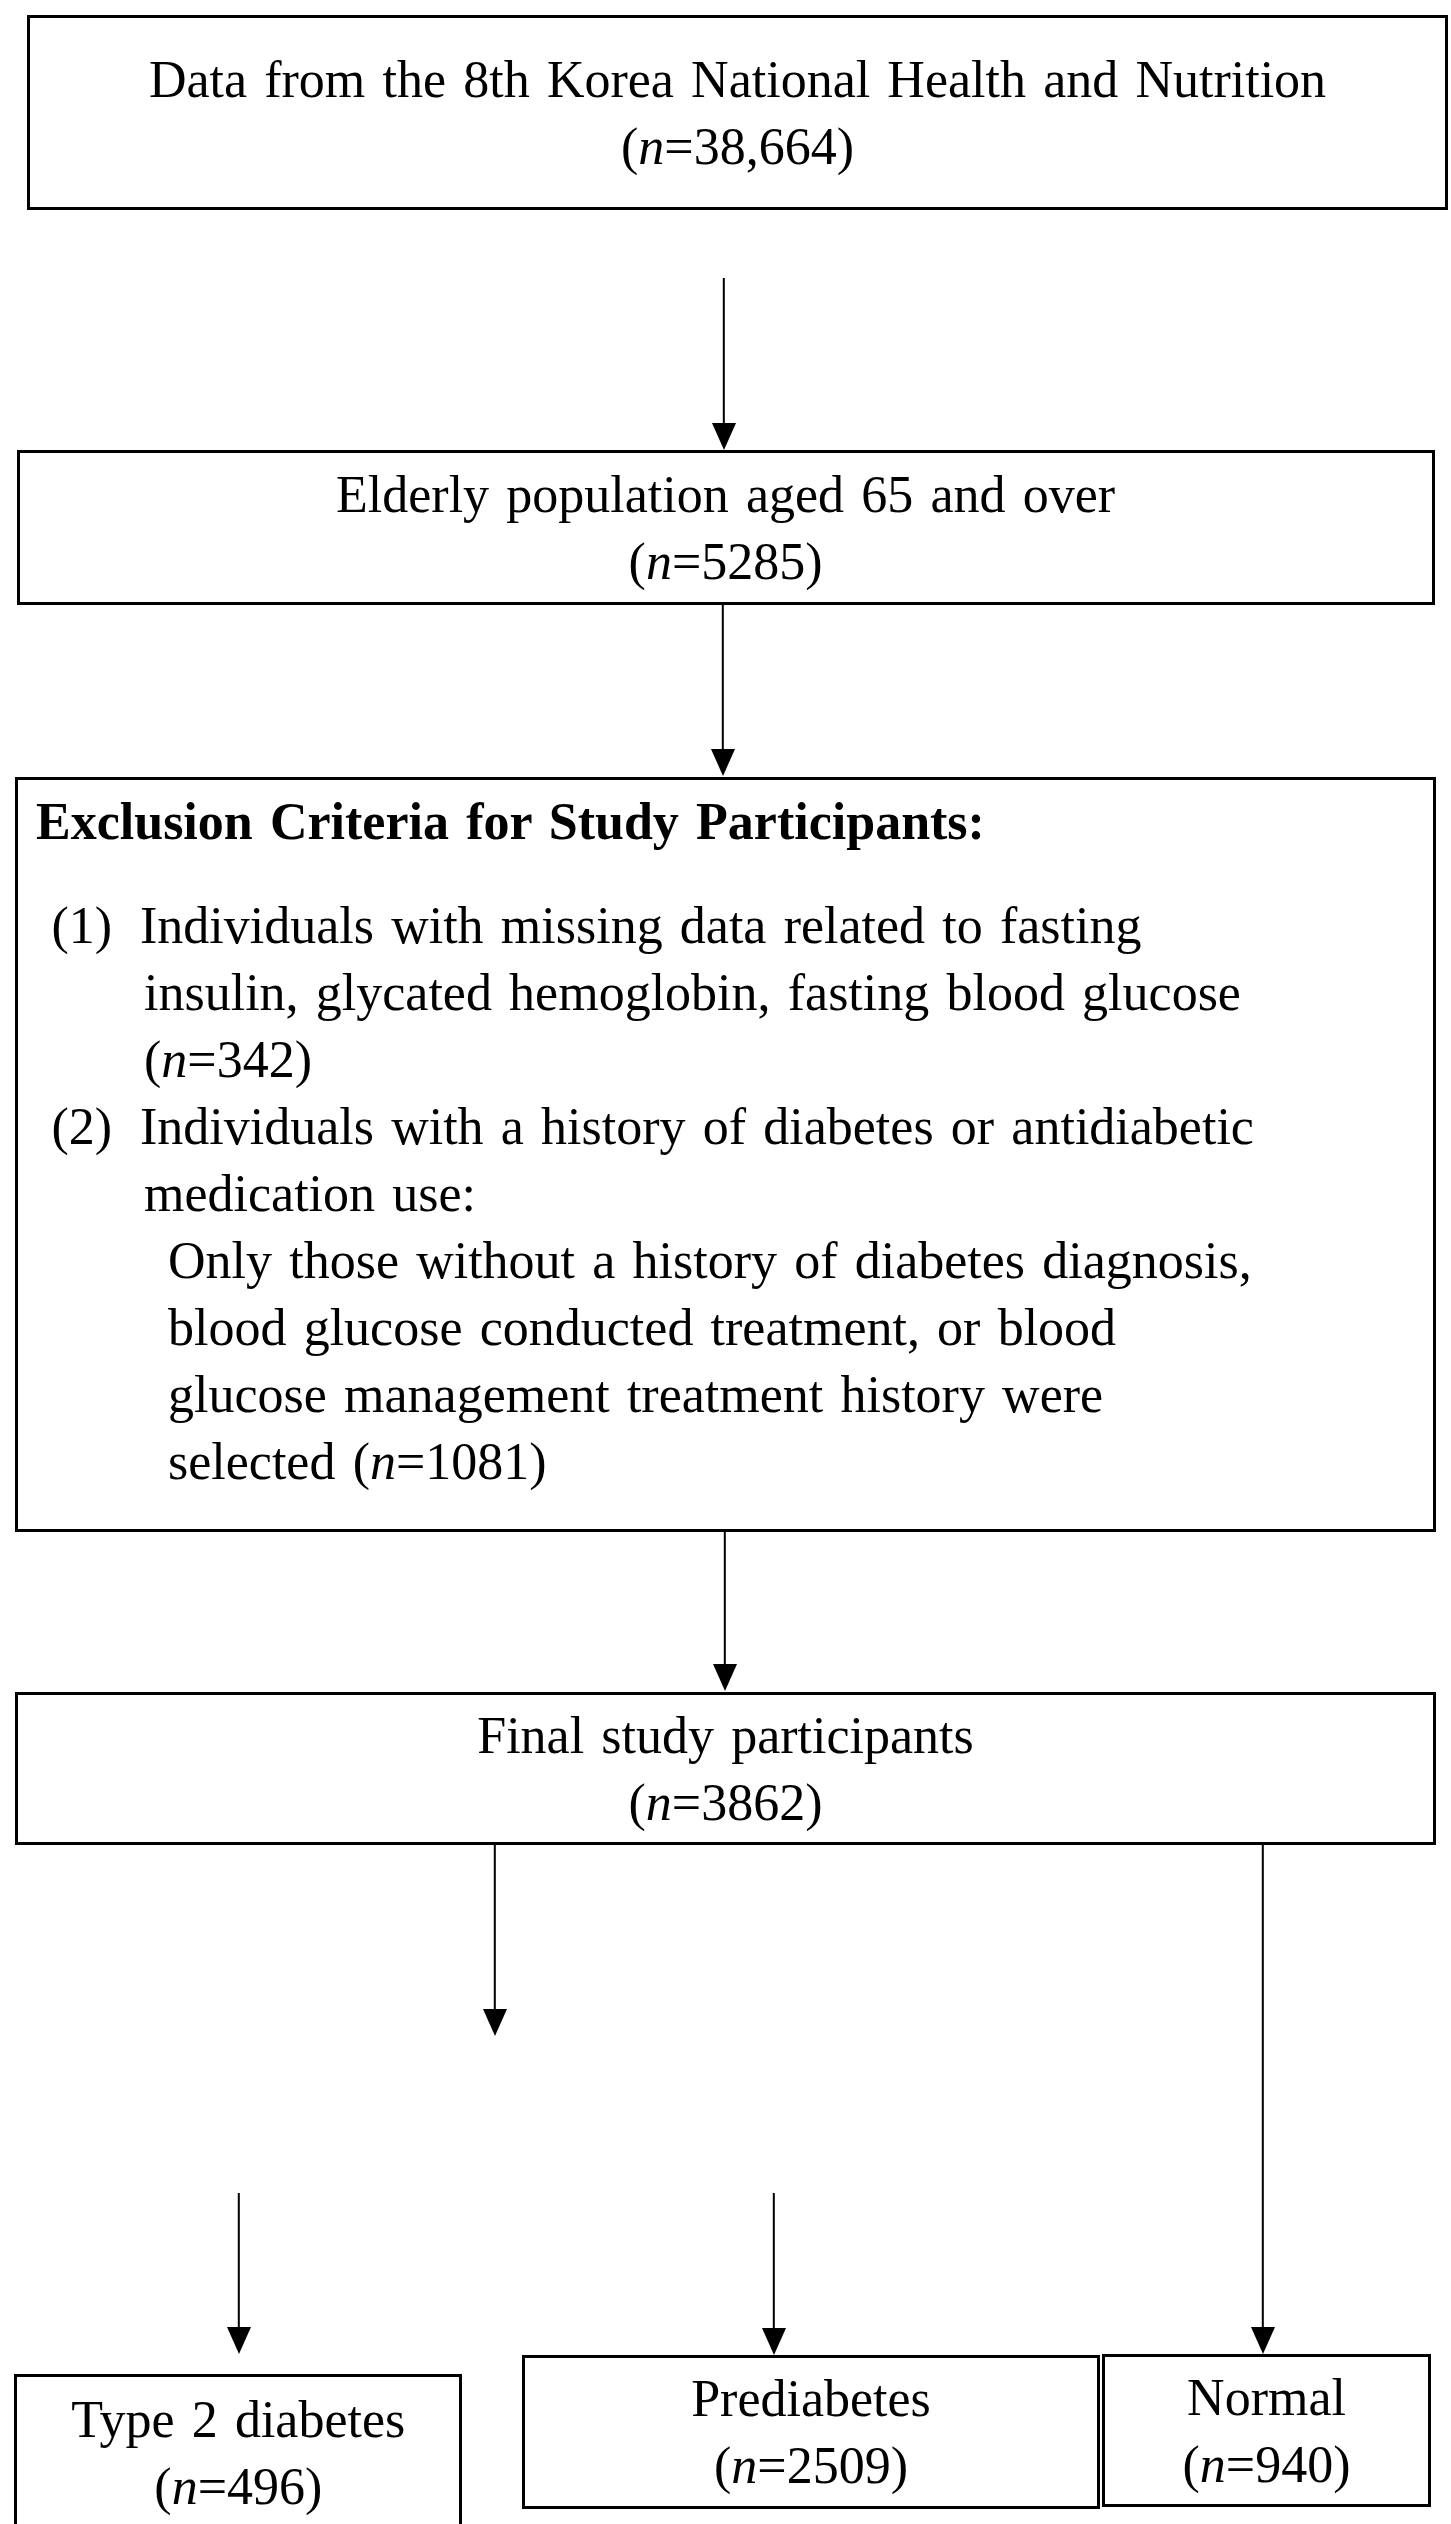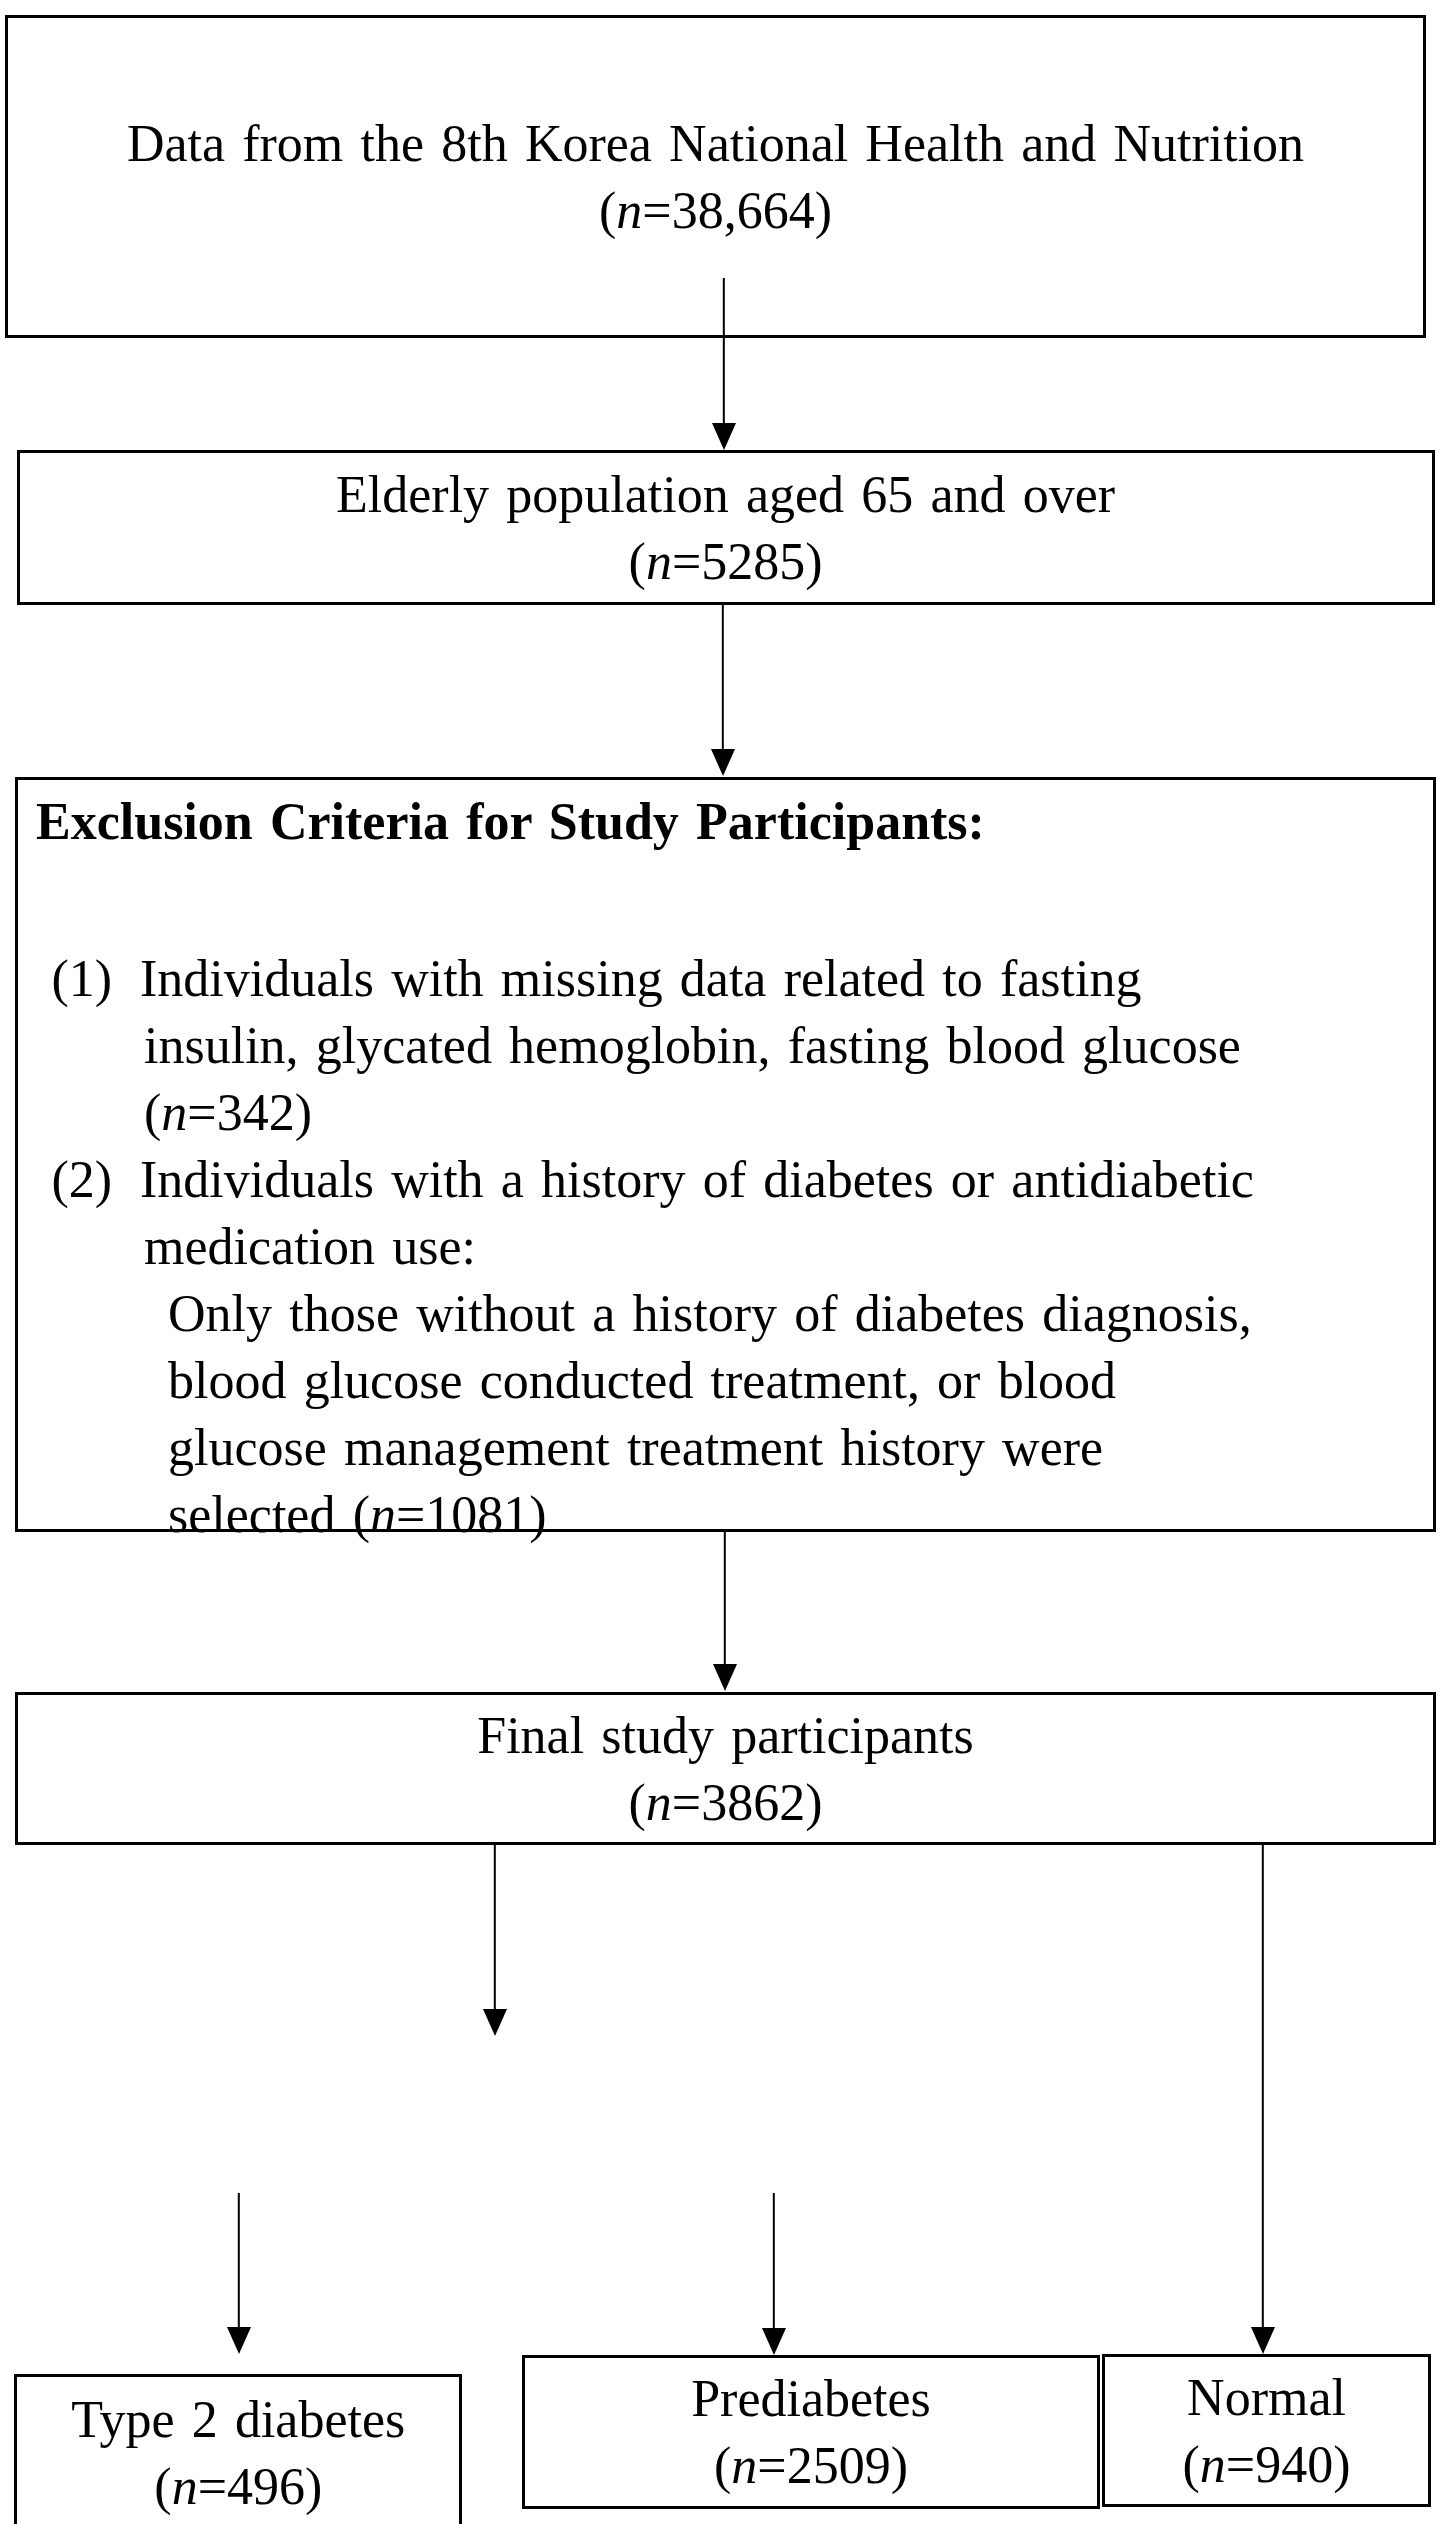--- a/index.html
+++ b/index.html
@@ -40,33 +40,33 @@
   .arrowhead {
     position: absolute;
     width: 0;
     height: 0;
     border-left: 12.5px solid transparent;
     border-right: 12.5px solid transparent;
     border-top: 27px solid #000000;
     transform: translateX(-50%);
   }
   .nsym { font-style: italic; }
-  .excl-title { font-weight: bold; margin-bottom: 90px; }
+  .excl-title { font-weight: bold; margin-bottom: 37px; }
   .hang { position: relative; padding-left: 104px; }
   .hang .marker { position: absolute; left: 15.4px; top: 0; }
   .ind-a { padding-left: 108px; }
   .ind-b { padding-left: 132px; }
   
 </style>
 </head>
 <body>
 
 <div class="canvas">
 
-  <div class="box" style="left:5px; top:15px; width:1421px; height:323px;">
+  <div class="box" style="left:27px; top:15px; width:1421px; height:195px;">
     <div>Data from the 8th Korea National Health and Nutrition</div>
     <div><span>(</span><span class="nsym">n</span><span>=38,664)</span></div>
   </div>
 
   <div class="vline" style="left:724px; top:278px; height:147px;"></div>
   <div class="arrowhead" style="left:724px; top:423px;"></div>
 
   <div class="box" style="left:16.6px; top:450px; width:1418px; height:155px;">
     <div>Elderly population aged 65 and over</div>
     <div><span>(</span><span class="nsym">n</span><span>=5285)</span></div>

